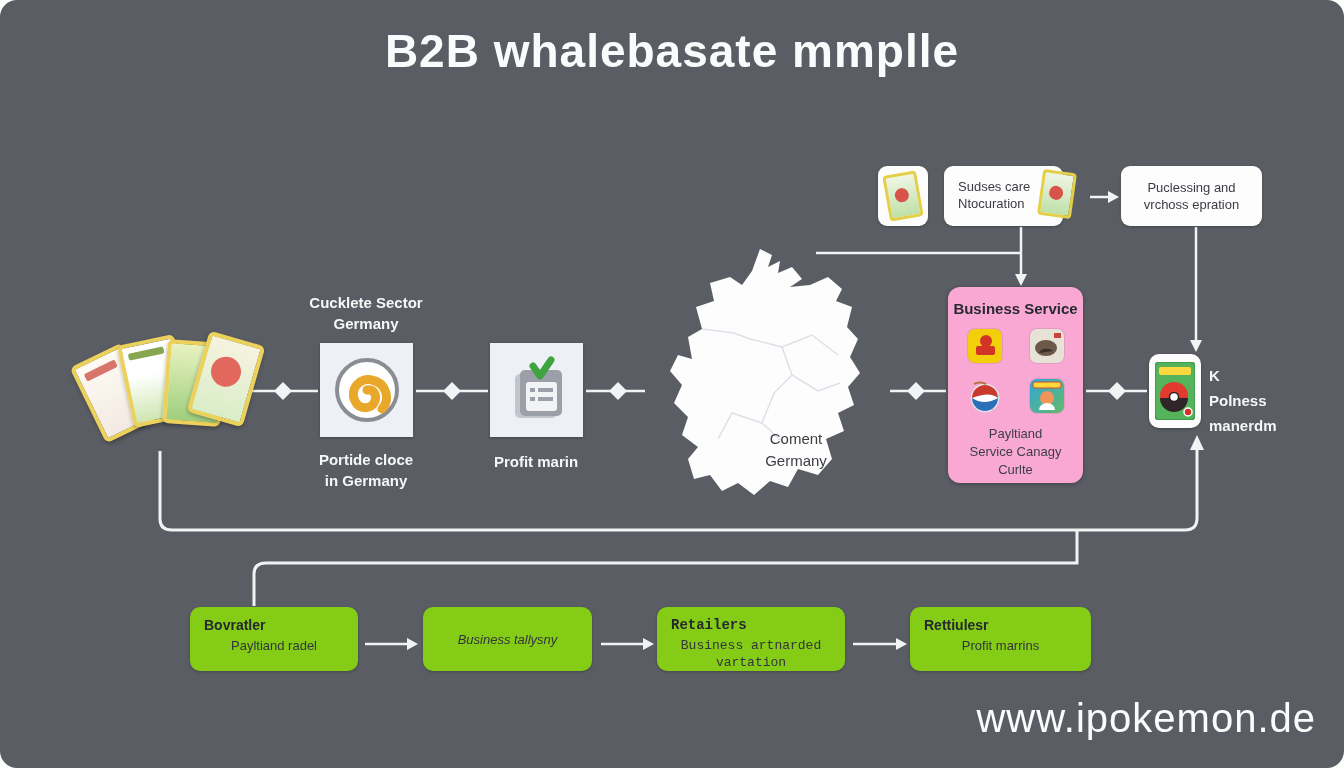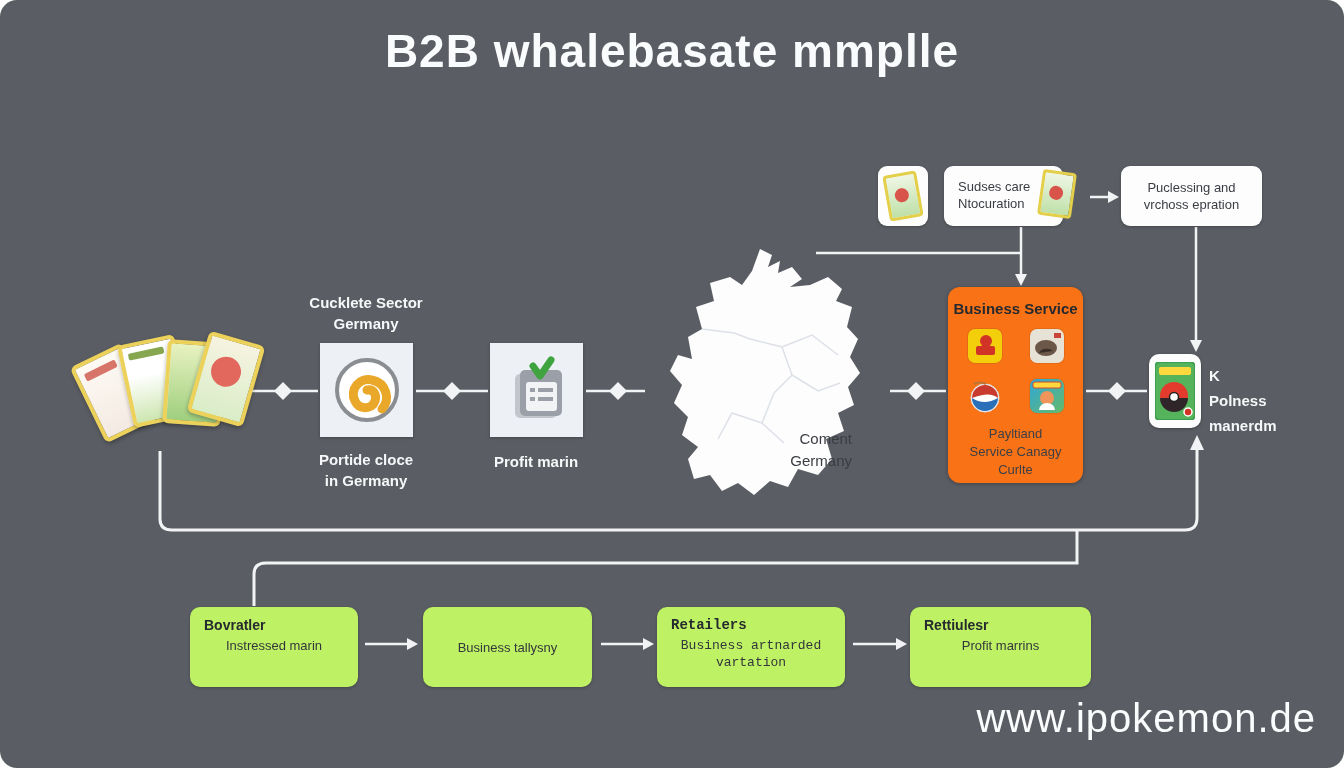--- a/index.html
+++ b/index.html
@@ -37,47 +37,47 @@
   .pcard.c3 { left:80px; top:8px; transform:rotate(4deg);  background:linear-gradient(#e8f2c0,#9fcf7e); }
   .pcard.c4 { left:112px;top:4px; transform:rotate(16deg); background:linear-gradient(#f6f3e0,#d9edc8); }
   .pcard.c4:after { content:""; position:absolute; left:8px; top:16px; width:30px; height:30px; background:#e2685e; border-radius:50%;}
 
   .step-label { position:absolute; text-align:center; color:#f6f7f8; font-size:15px;
                 font-weight:bold; line-height:21px; }
   .icon-box { position:absolute; width:93px; height:94px; background:#edf1f6; box-shadow:0 1px 3px rgba(0,0,0,.25);
               display:flex; align-items:center; justify-content:center; }
 
   
-  .map-label { position:absolute; left:740px; top:428px; width:112px; text-align:right;
+  .map-label { position:absolute; left:740px; top:428px; width:112px; text-align:center;
                color:#3a3d42; font-size:15px; line-height:22px; }
 
   
   .service { position:absolute; left:948px; top:287px; width:135px; height:196px;
-             background:#f97316; border-radius:12px; box-shadow:0 1px 4px rgba(0,0,0,.3);
+             background:#f9a8d4; border-radius:12px; box-shadow:0 1px 4px rgba(0,0,0,.3);
              display:flex; flex-direction:column; align-items:center; }
   .service .hd { margin-top:13px; font-size:15px; font-weight:bold; color:#26292e; }
   .service .grid { margin-top:12px; display:grid; grid-template-columns:34px 34px; grid-gap:16px 28px; }
   .service .cap { margin-top:12px; text-align:center; font-size:13px; line-height:18px; color:#3c3f45; }
   .sicon { width:34px; height:34px; border-radius:7px; position:relative; overflow:hidden; box-shadow:0 0 0 1px rgba(0,0,0,.08); }
 
   
   .endnode { position:absolute; left:1149px; top:354px; width:52px; height:74px; background:#fdfdfe;
              border-radius:10px; display:flex; align-items:center; justify-content:center;
              box-shadow:0 1px 3px rgba(0,0,0,.3); }
   .end-label { position:absolute; left:1209px; top:363px; color:#f6f7f8; font-size:15px;
                font-weight:bold; line-height:25px; }
 
   
-  .bbox { position:absolute; top:607px; height:80px; background:#bef264; border-radius:10px;
+  .bbox { position:absolute; top:607px; height:64px; background:#84cc16; border-radius:10px;
           box-shadow:0 1px 3px rgba(0,0,0,.25); color:#33363c; }
   .bbox .bt { position:absolute; left:14px; top:10px; font-size:14px; font-weight:bold; color:#26292e; }
   .bbox .bs { position:absolute; left:0; top:30px; width:100%; text-align:center; font-size:13px; line-height:17px; padding:0 18px; }
   .bbox.center { display:flex; align-items:center; justify-content:center; font-size:13px; }
   .b1 { left:190px; width:168px; }
-  .b2 { left:423px; width:169px; }
+  .b2 { left:423px; width:169px;font-style:italic; }
   .b3 { left:657px; width:188px;font-family:Liberation Mono, monospace; }
   .b4 { left:910px; width:181px; }
 
   .watermark { position:absolute; right:28px; top:696px; color:#fbfcfd; font-size:40px; letter-spacing:1px; }
 </style>
 </head>
 <body>
 
 <div class="canvas">
 
@@ -252,21 +252,21 @@
     </svg>
   </div>
   <div class="end-label">
     <div>K</div>
     <div>Polness</div>
     <div>manerdm</div>
   </div>
 
   <div class="bbox b1">
     <div class="bt">Bovratler</div>
-    <div class="bs">Instressed marin</div>
+    <div class="bs">Payltiand radel</div>
   </div>
   <div class="bbox b2 center">
     <div>Business tallysny</div>
   </div>
   <div class="bbox b3">
     <div class="bt">Retailers</div>
     <div class="bs">Business artnarded vartation</div>
   </div>
   <div class="bbox b4">
     <div class="bt">Rettiulesr</div>

